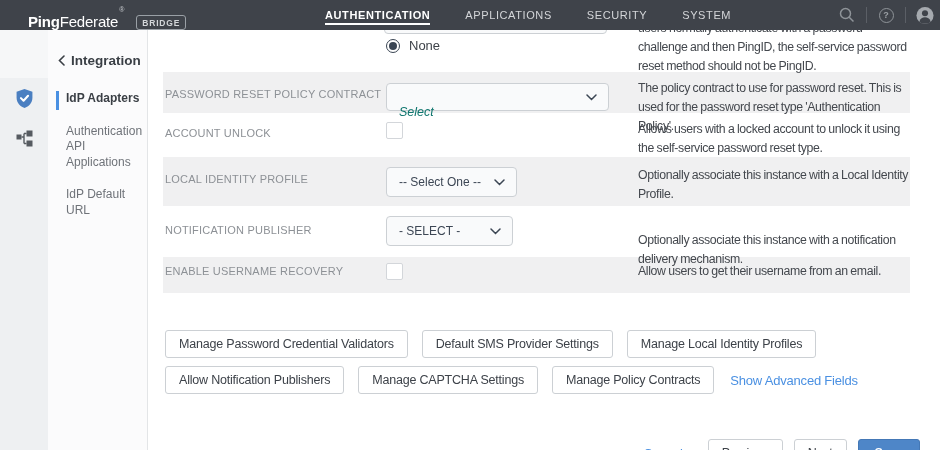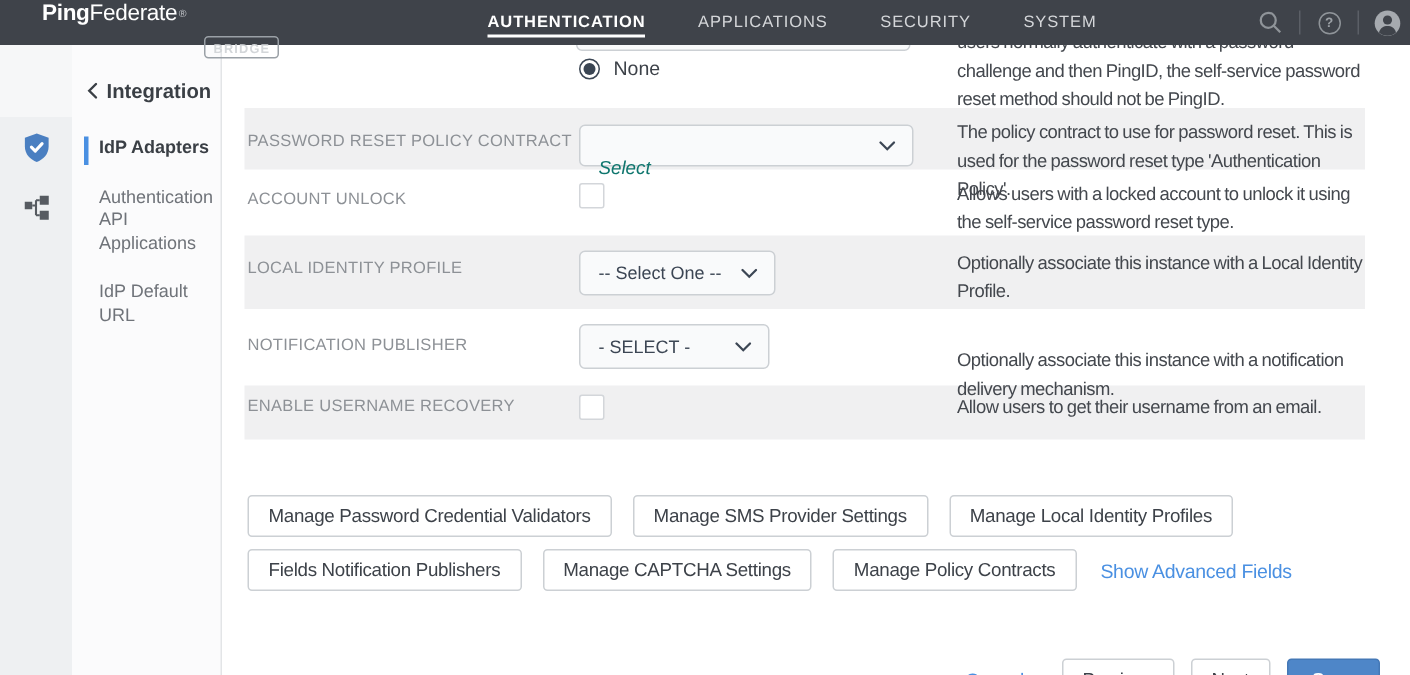--- a/index.html
+++ b/index.html
@@ -2,21 +2,21 @@
 <html><head>
 <meta charset="utf-8">
 <style>
   * { margin:0; padding:0; box-sizing:border-box; }
   html,body { background:#fff; }
   body { font-family:"Liberation Sans", sans-serif; }
   #app { position:relative; width:940px; height:450px; overflow:hidden; background:#fff; }
 
   
   .topbar { position:absolute; left:0; top:0; width:940px; height:30px; background:#3f434a; z-index:50; }
-  .brand { position:absolute; left:28px; top:0; height:30px; display:flex; align-items:flex-start; color:#fff; }
+  .brand { position:absolute; left:28px; top:0; height:30px; display:flex; align-items:flex-end; color:#fff; }
   .brand .ping { font-weight:bold; font-size:15px; letter-spacing:-0.2px; }
   .brand .federate { font-weight:normal; font-size:15px; letter-spacing:-0.2px; }
   .brand .reg { font-size:7px; color:#c9ccd0; margin-left:1px; align-self:flex-start; margin-top:6px; }
   .brand .badge { margin-left:12px; border:1px solid #9aa0a6; border-radius:3px; color:#d3d6d9;
                   font-size:8.5px; letter-spacing:0.8px; padding:2px 5px 1px; font-weight:bold;margin-top:24px; }
   .topnav { position:absolute; left:325px; top:0; height:30px; display:flex; align-items:center; gap:35px; }
   .nav-item { color:#d4d6d9; font-size:11px; letter-spacing:0.6px; cursor:pointer; }
   .nav-item.active span { color:#fff; font-weight:bold; border-bottom:2px solid #fff; padding-bottom:2px; }
   .top-icons { position:absolute; right:6px; top:0; height:30px; display:flex; align-items:center; }
   .tool-ic { width:18px; height:18px; display:flex; align-items:center; justify-content:center; cursor:pointer; }
@@ -241,25 +241,25 @@
       <div class="frow gray row-5">
         <div class="col-label">ENABLE USERNAME RECOVERY</div>
         <div class="col-control">
           <div class="checkbox"></div>
         </div>
         <div class="col-desc">Allow users to get their username from an email.</div>
       </div>
 
       <div class="btn-row btn-row-a">
         <button class="btn">Manage Password Credential Validators</button>
-        <button class="btn">Manage SMS Provider Settings</button>
+        <button class="btn">Default SMS Provider Settings</button>
         <button class="btn">Manage Local Identity Profiles</button>
       </div>
       <div class="btn-row btn-row-b">
-        <button class="btn">Fields Notification Publishers</button>
+        <button class="btn">Allow Notification Publishers</button>
         <button class="btn">Manage CAPTCHA Settings</button>
         <button class="btn">Manage Policy Contracts</button>
         <span class="link">Show Advanced Fields</span>
       </div>
 
       <div class="actions">
         <span class="link">Cancel</span>
         <button class="btn">Previous</button>
         <button class="btn">Next</button>
         <button class="btn btn-primary">Save</button>

